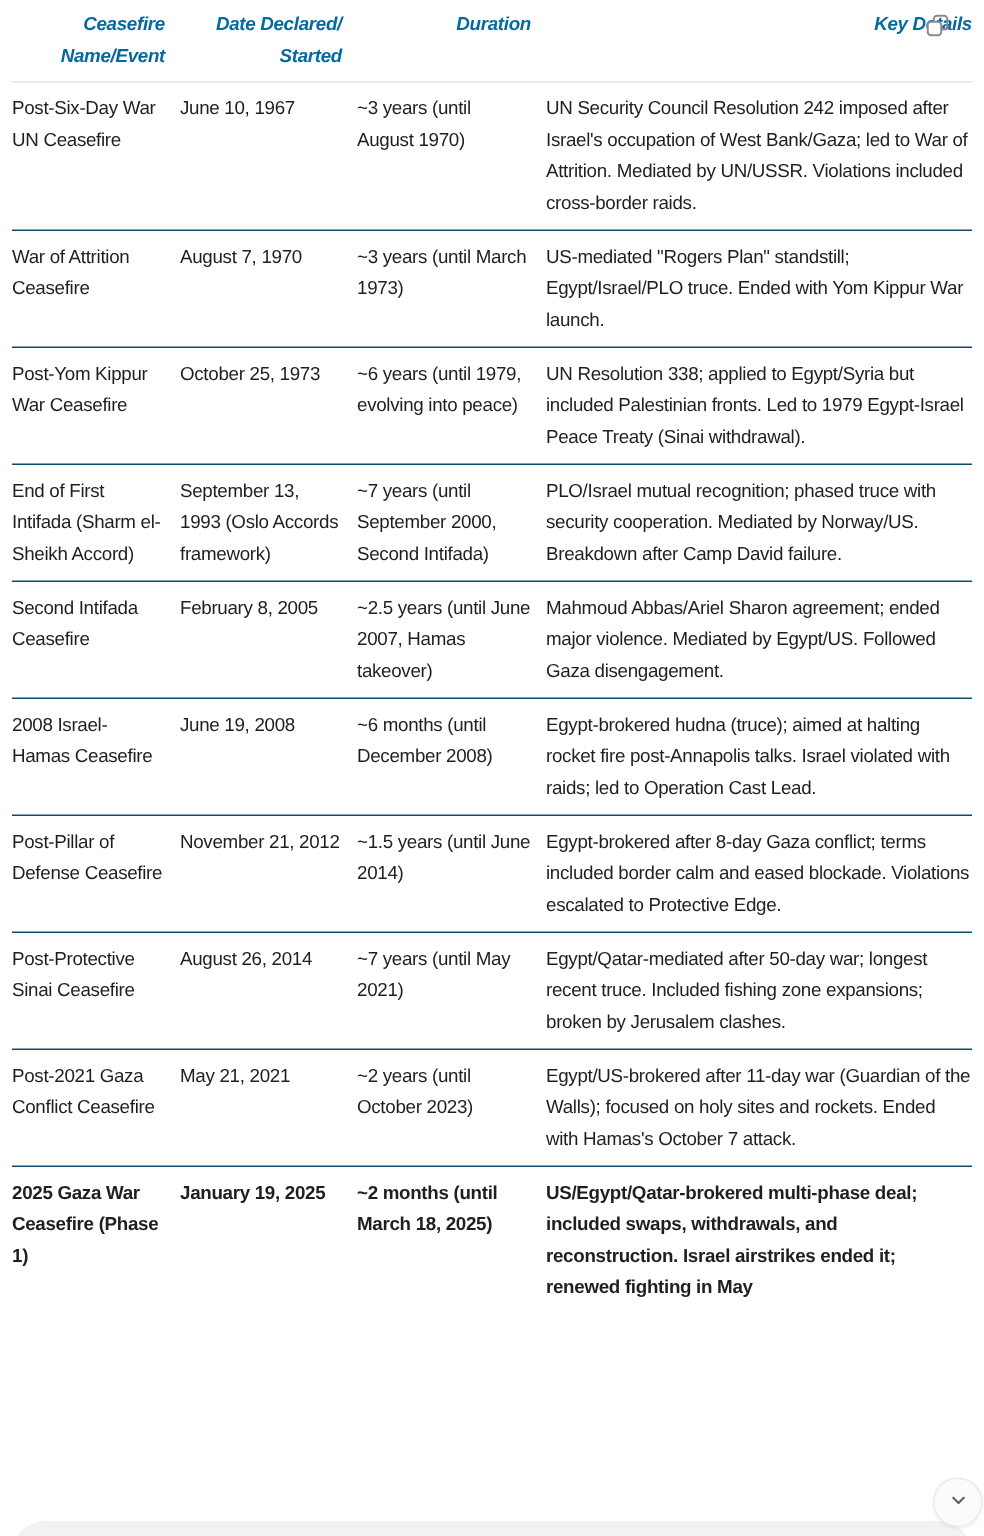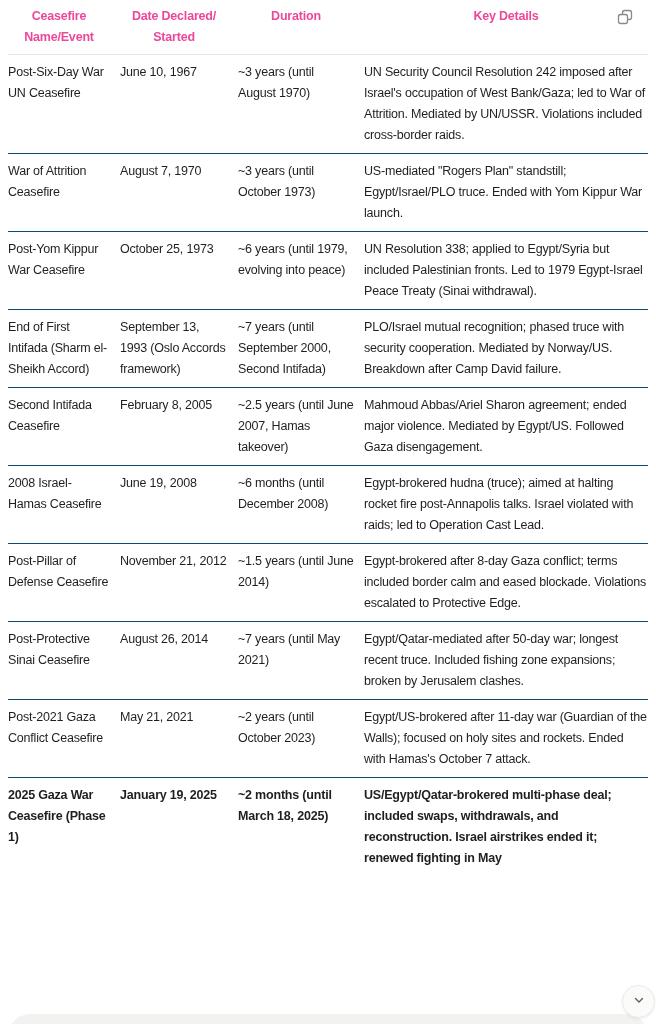--- a/index.html
+++ b/index.html
@@ -17,26 +17,27 @@
     width:100%;
     border-collapse:collapse;
     table-layout:fixed;
     font-size:12.5px;
     line-height:21px;
   }
   col.c1 { width:112px; }
   col.c2 { width:118px; }
   col.c3 { width:126px; }
   th {
-    text-align:center;
+    text-align:right;
     font-weight:700;
-    color:#ec4899;
+    color:#0369a1;
     vertical-align:top;
     padding:6px 10px 6px 0;
     border-bottom:1px solid #e4e4e2;
+    font-style:italic;
   }
   th:last-child { padding-right:0;margin-top:20px; }
   td {
     vertical-align:top;
     padding:7px 10px 7px 0;
     border-bottom:1px solid #0c4a6e;
   }
   td:last-child { padding-right:0; }
   tbody tr:last-child td { border-bottom:none;font-weight:bold; }
 
@@ -138,21 +139,21 @@
       <tbody>
         <tr>
           <td>Post-Six-Day War UN Ceasefire</td>
           <td>June 10, 1967</td>
           <td>~3 years (until August 1970)</td>
           <td>UN Security Council Resolution 242 imposed after Israel's occupation of West Bank/Gaza; led to War of Attrition. Mediated by UN/USSR. Violations included cross-border raids.</td>
         </tr>
         <tr>
           <td>War of Attrition Ceasefire</td>
           <td>August 7, 1970</td>
-          <td>~3 years (until October 1973)</td>
+          <td>~3 years (until March 1973)</td>
           <td>US-mediated "Rogers Plan" standstill; Egypt/Israel/PLO truce. Ended with Yom Kippur War launch.</td>
         </tr>
         <tr>
           <td>Post-Yom Kippur War Ceasefire</td>
           <td>October 25, 1973</td>
           <td>~6 years (until 1979, evolving into peace)</td>
           <td>UN Resolution 338; applied to Egypt/Syria but included Palestinian fronts. Led to 1979 Egypt-Israel Peace Treaty (Sinai withdrawal).</td>
         </tr>
         <tr>
           <td>End of First Intifada (Sharm el-Sheikh Accord)</td>

